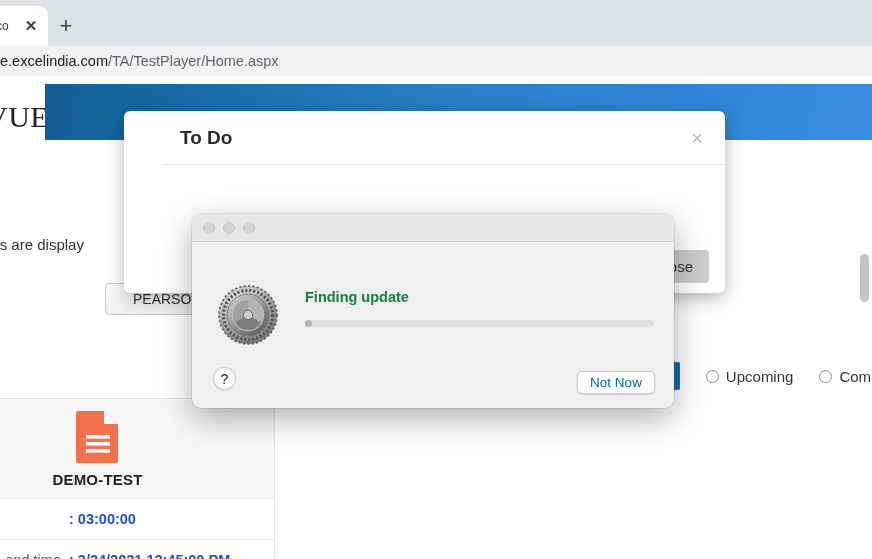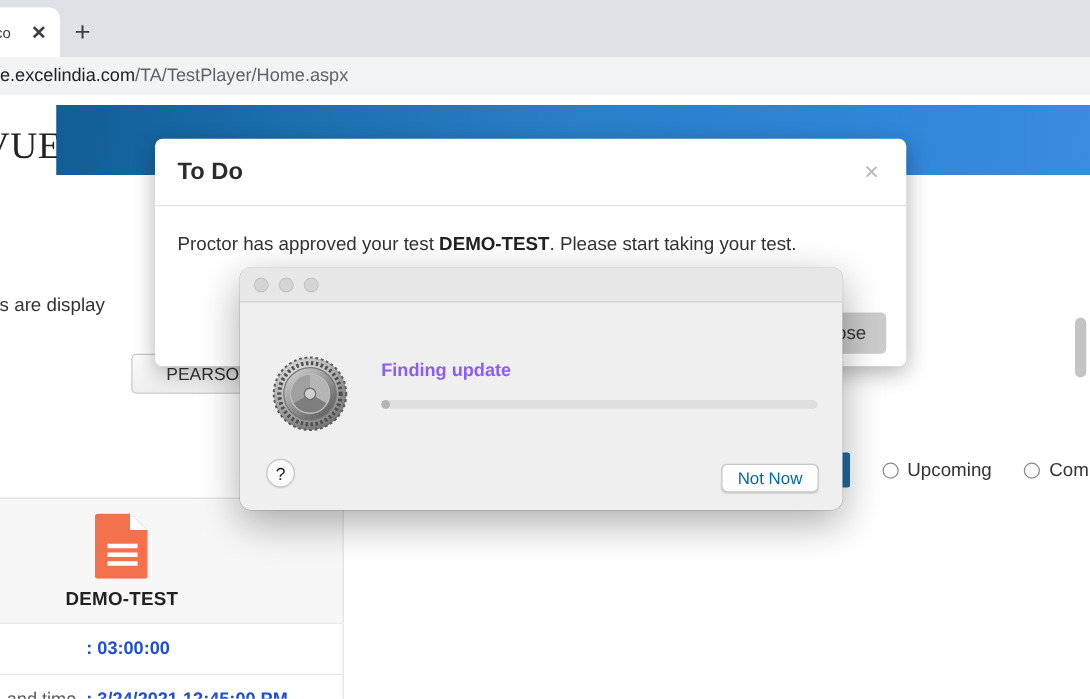--- a/index.html
+++ b/index.html
@@ -166,20 +166,21 @@
     width: 601px; height: 182px;
     background: #ffffff;
     border-radius: 6px;
     box-shadow: 0 5px 18px rgba(0,0,0,0.30);
   }
   .modal-header {
     height: 54px;
     border-bottom: 1px solid #e5e5e5;
     display: flex; align-items: center;
     padding: 0 18px;
+    margin-left: 38px;
   }
   .modal-title {
     font-size: 19px; font-weight: bold; color: #2b2b2b;
     flex: 1;
   }
   .modal-close {
     font-size: 20px; color: #b6b6b6;
     line-height: 1; cursor: pointer;
     padding: 2px 4px;
   }
@@ -220,21 +221,21 @@
     background: #d5d4d5;
     border: 0.5px solid #c6c5c6;
   }
   .mac-body { position: relative; height: 166px; }
   .gear-wrap {
     position: absolute; left: 25px; top: 42px;
     width: 62px; height: 62px;
   }
   .update-title {
     position: absolute; left: 113px; top: 47px;
-    font-size: 14.5px; font-weight: bold; color: #8b5cf6;
+    font-size: 14.5px; font-weight: bold; color: #15803d;
   }
   .progress-track {
     position: absolute; left: 113px; top: 78px;
     width: 349px; height: 7px;
     background: #e0dfe0;
     border-radius: 4px;
   }
   .progress-knob {
     position: absolute; left: 0; top: 0;
     width: 7px; height: 7px;
@@ -331,23 +332,20 @@
 
   </div>
 
   <div class="page-scrollbar"></div>
 </div>
 
 <div class="modal-todo">
   <div class="modal-header">
     <span class="modal-title">To Do</span>
     <span class="modal-close">×</span>
-  </div>
-  <div class="modal-body">
-    <span>Proctor has approved your test </span><b>DEMO-TEST</b><span>. Please start taking your test.</span>
   </div>
   <div class="modal-footer">
     <button class="btn-close">ose</button>
   </div>
 </div>
 
 <div class="mac-dialog">
   <div class="mac-titlebar">
     <span class="tl-dot"></span>
     <span class="tl-dot"></span>

